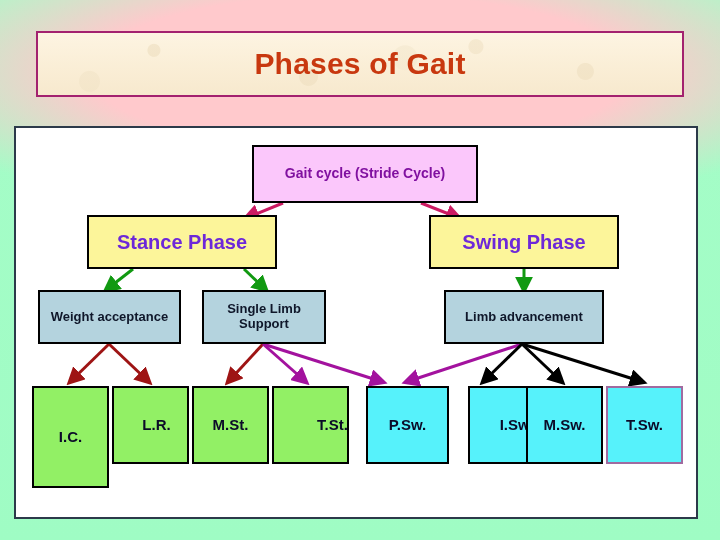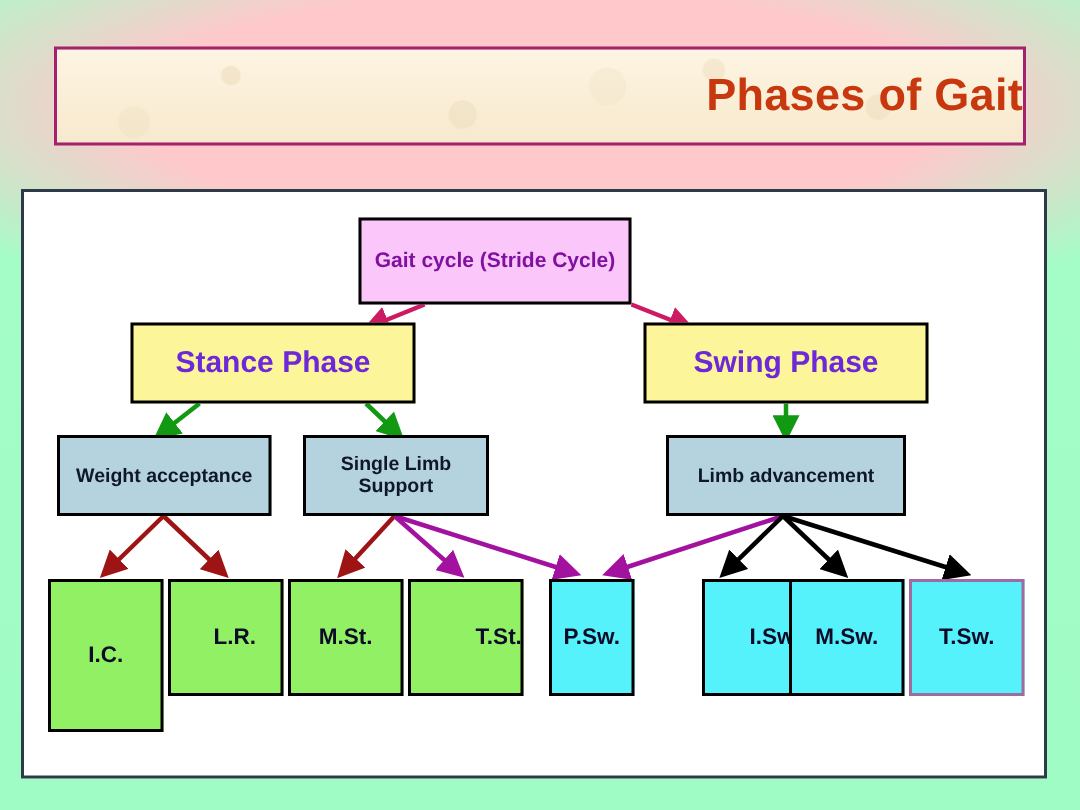--- a/index.html
+++ b/index.html
@@ -34,21 +34,21 @@
     background:
       radial-gradient(circle at 18% 28%, rgba(236,220,188,0.55) 0 6px, rgba(0,0,0,0) 7px),
       radial-gradient(circle at 42% 70%, rgba(236,220,188,0.5) 0 9px, rgba(0,0,0,0) 10px),
       radial-gradient(circle at 68% 22%, rgba(236,220,188,0.45) 0 7px, rgba(0,0,0,0) 8px),
       radial-gradient(circle at 85% 62%, rgba(236,220,188,0.5) 0 8px, rgba(0,0,0,0) 9px),
       radial-gradient(circle at 8% 78%, rgba(240,226,197,0.5) 0 10px, rgba(0,0,0,0) 11px),
       radial-gradient(circle at 57% 40%, rgba(243,232,206,0.6) 0 12px, rgba(0,0,0,0) 13px),
       linear-gradient(180deg, #fdf4e2 0%, #faeed6 55%, #f7e9ce 100%);
     display: flex;
     align-items: center;
-    justify-content: flex-end;
+    justify-content: center;
   }
   #title-text {
     font-size: 30px;
     font-weight: bold;
     color: #c8380f;
     letter-spacing: 0.2px;
     white-space: nowrap;
   }
 
   
@@ -165,21 +165,21 @@
 
       <line x1="506" y1="216" x2="390" y2="254" stroke="#a3129e" stroke-width="3" marker-end="url(#ah-magenta)"></line>
 
       <line x1="506" y1="216" x2="467" y2="254" stroke="#000000" stroke-width="3" marker-end="url(#ah-black)"></line>
 
       <line x1="506" y1="216" x2="546" y2="254" stroke="#000000" stroke-width="3" marker-end="url(#ah-black)"></line>
 
       <line x1="506" y1="216" x2="627" y2="254" stroke="#000000" stroke-width="3" marker-end="url(#ah-black)"></line>
     </svg>
 
-    <div class="node node-root" style="left:223px; top:17px; width:182px; height:58px;">
+    <div class="node node-root" style="left:236px; top:17px; width:226px; height:58px;">
       <span>Gait cycle (Stride Cycle)</span>
     </div>
 
     <div class="node node-phase" style="left:71px; top:87px; width:190px; height:54px;">
       <span>Stance Phase</span>
     </div>
     <div class="node node-phase" style="left:413px; top:87px; width:190px; height:54px;">
       <span>Swing Phase</span>
     </div>
 
@@ -199,21 +199,21 @@
     <div class="node node-stance" style="left:96px; top:258px; width:77px; height:78px;padding-left:12px;">
       <span>L.R.</span>
     </div>
     <div class="node node-stance" style="left:176px; top:258px; width:77px; height:78px;">
       <span>M.St.</span>
     </div>
     <div class="node node-stance" style="left:256px; top:258px; width:77px; height:78px;padding-left:44px;">
       <span>T.St.</span>
     </div>
 
-    <div class="node node-swing" style="left:350px; top:258px; width:57px; height:78px;">
+    <div class="node node-swing" style="left:350px; top:258px; width:83px; height:78px;">
       <span>P.Sw.</span>
     </div>
     <div class="node node-swing" style="left:452px; top:258px; width:97px; height:78px;">
       <span>I.Sw.</span>
     </div>
     <div class="node node-swing" style="left:510px; top:258px; width:77px; height:78px;">
       <span>M.Sw.</span>
     </div>
     <div class="node node-swing node-swing-last" style="left:590px; top:258px; width:77px; height:78px;">
       <span>T.Sw.</span>

